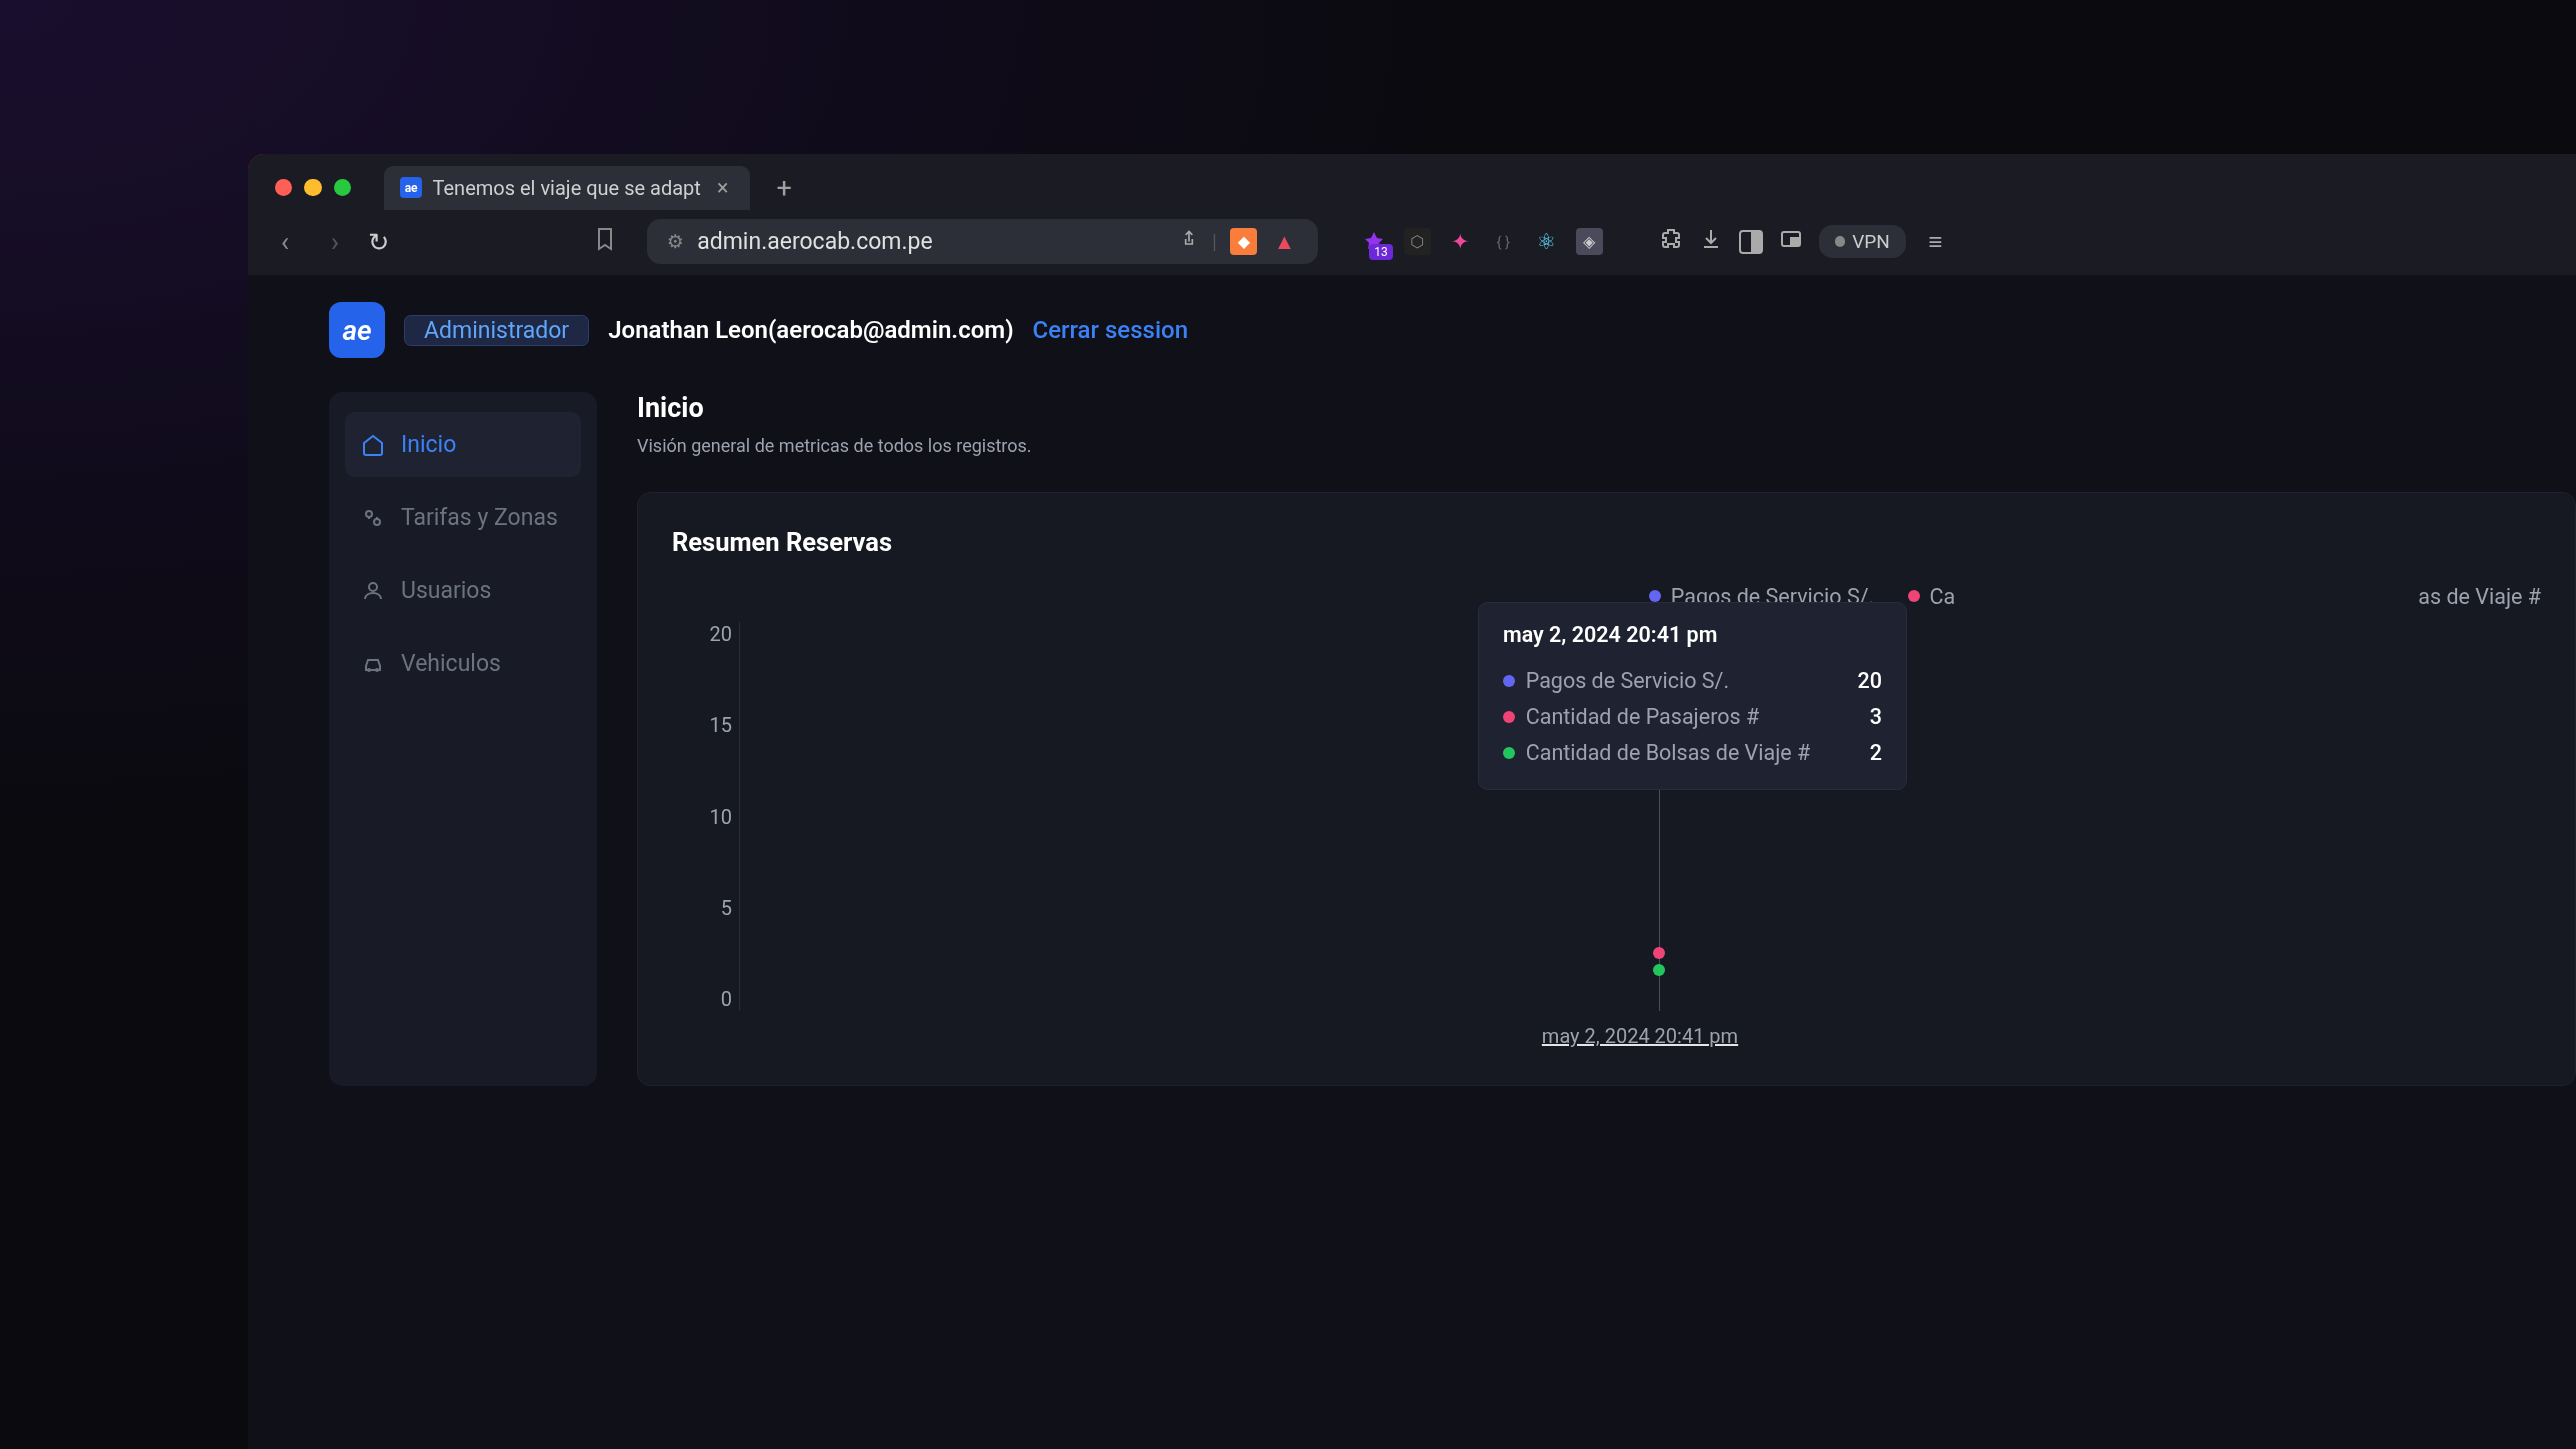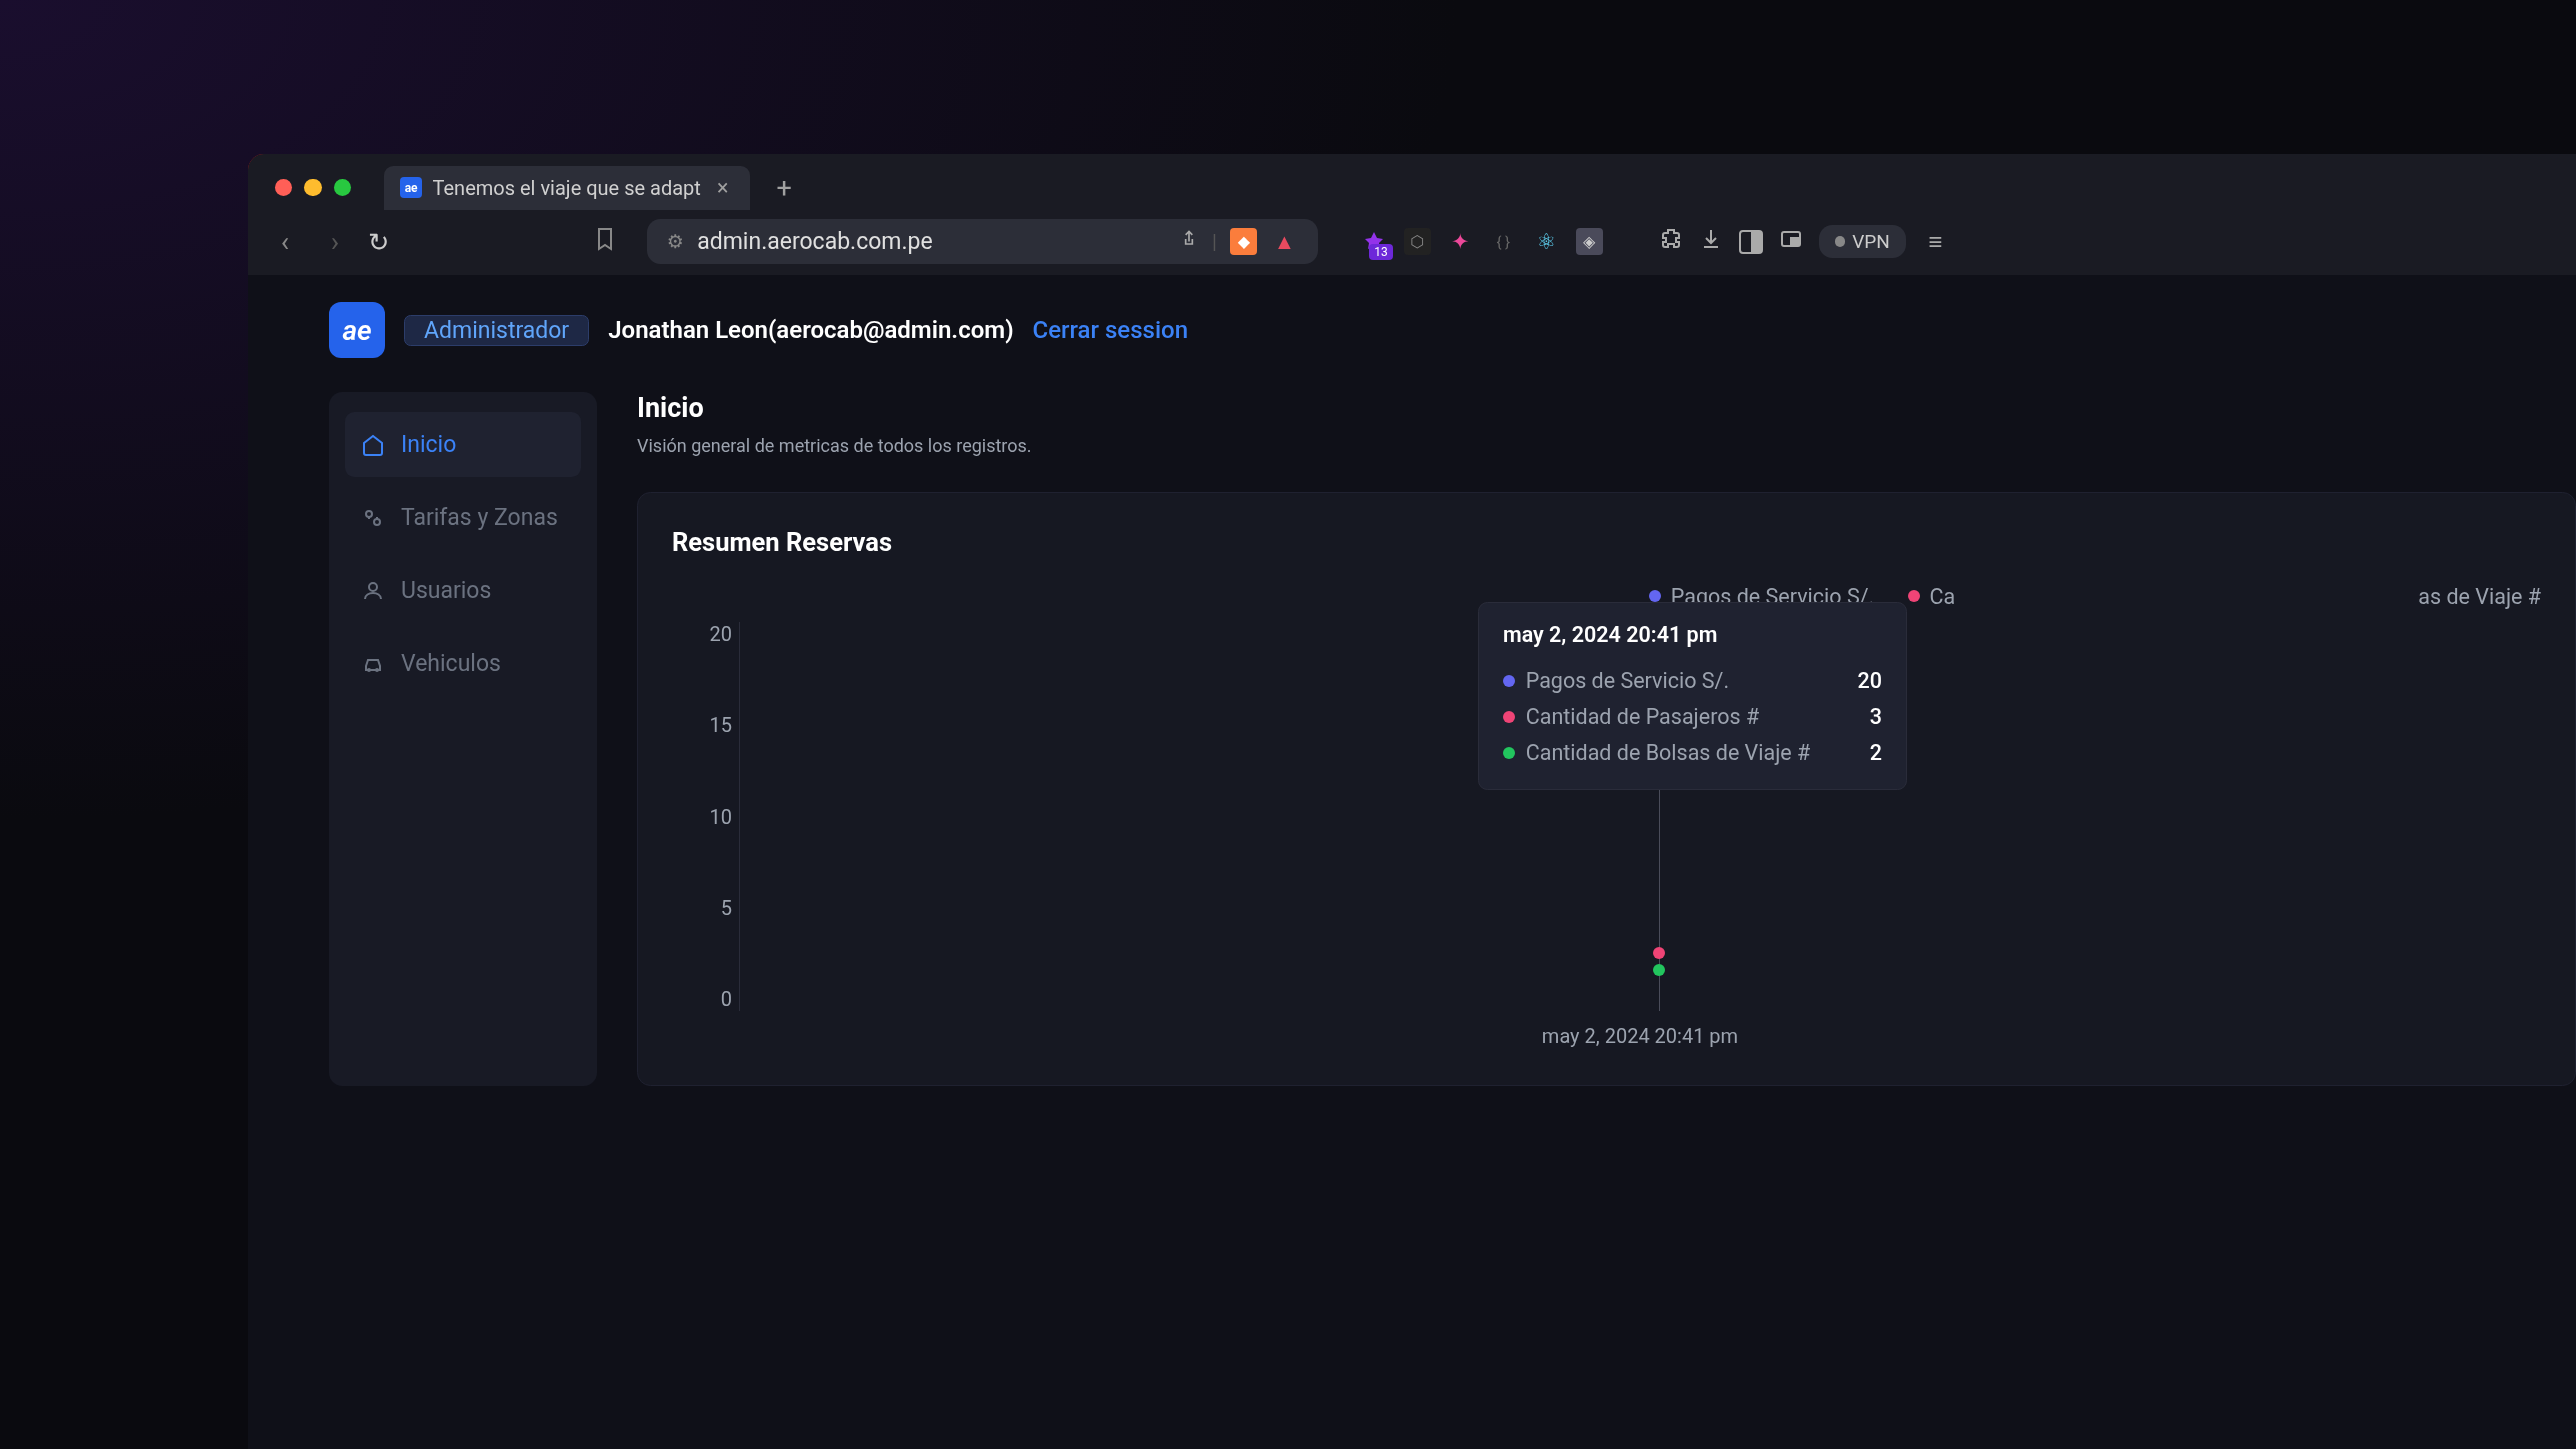--- a/index.html
+++ b/index.html
@@ -397,20 +397,21 @@
     }
 
     .dot-blue { background: #6366f1; }
     .dot-red { background: #ef4476; }
     .dot-green { background: #22c55e; }
 
     .chart-area {
       position: relative;
       height: 429px;
       padding-left: 67px;
+      text-decoration: underline;
     }
 
     .y-axis {
       position: absolute;
       left: 0;
       top: 0;
       height: 389px;
       width: 60px;
       display: flex;
       flex-direction: column;

